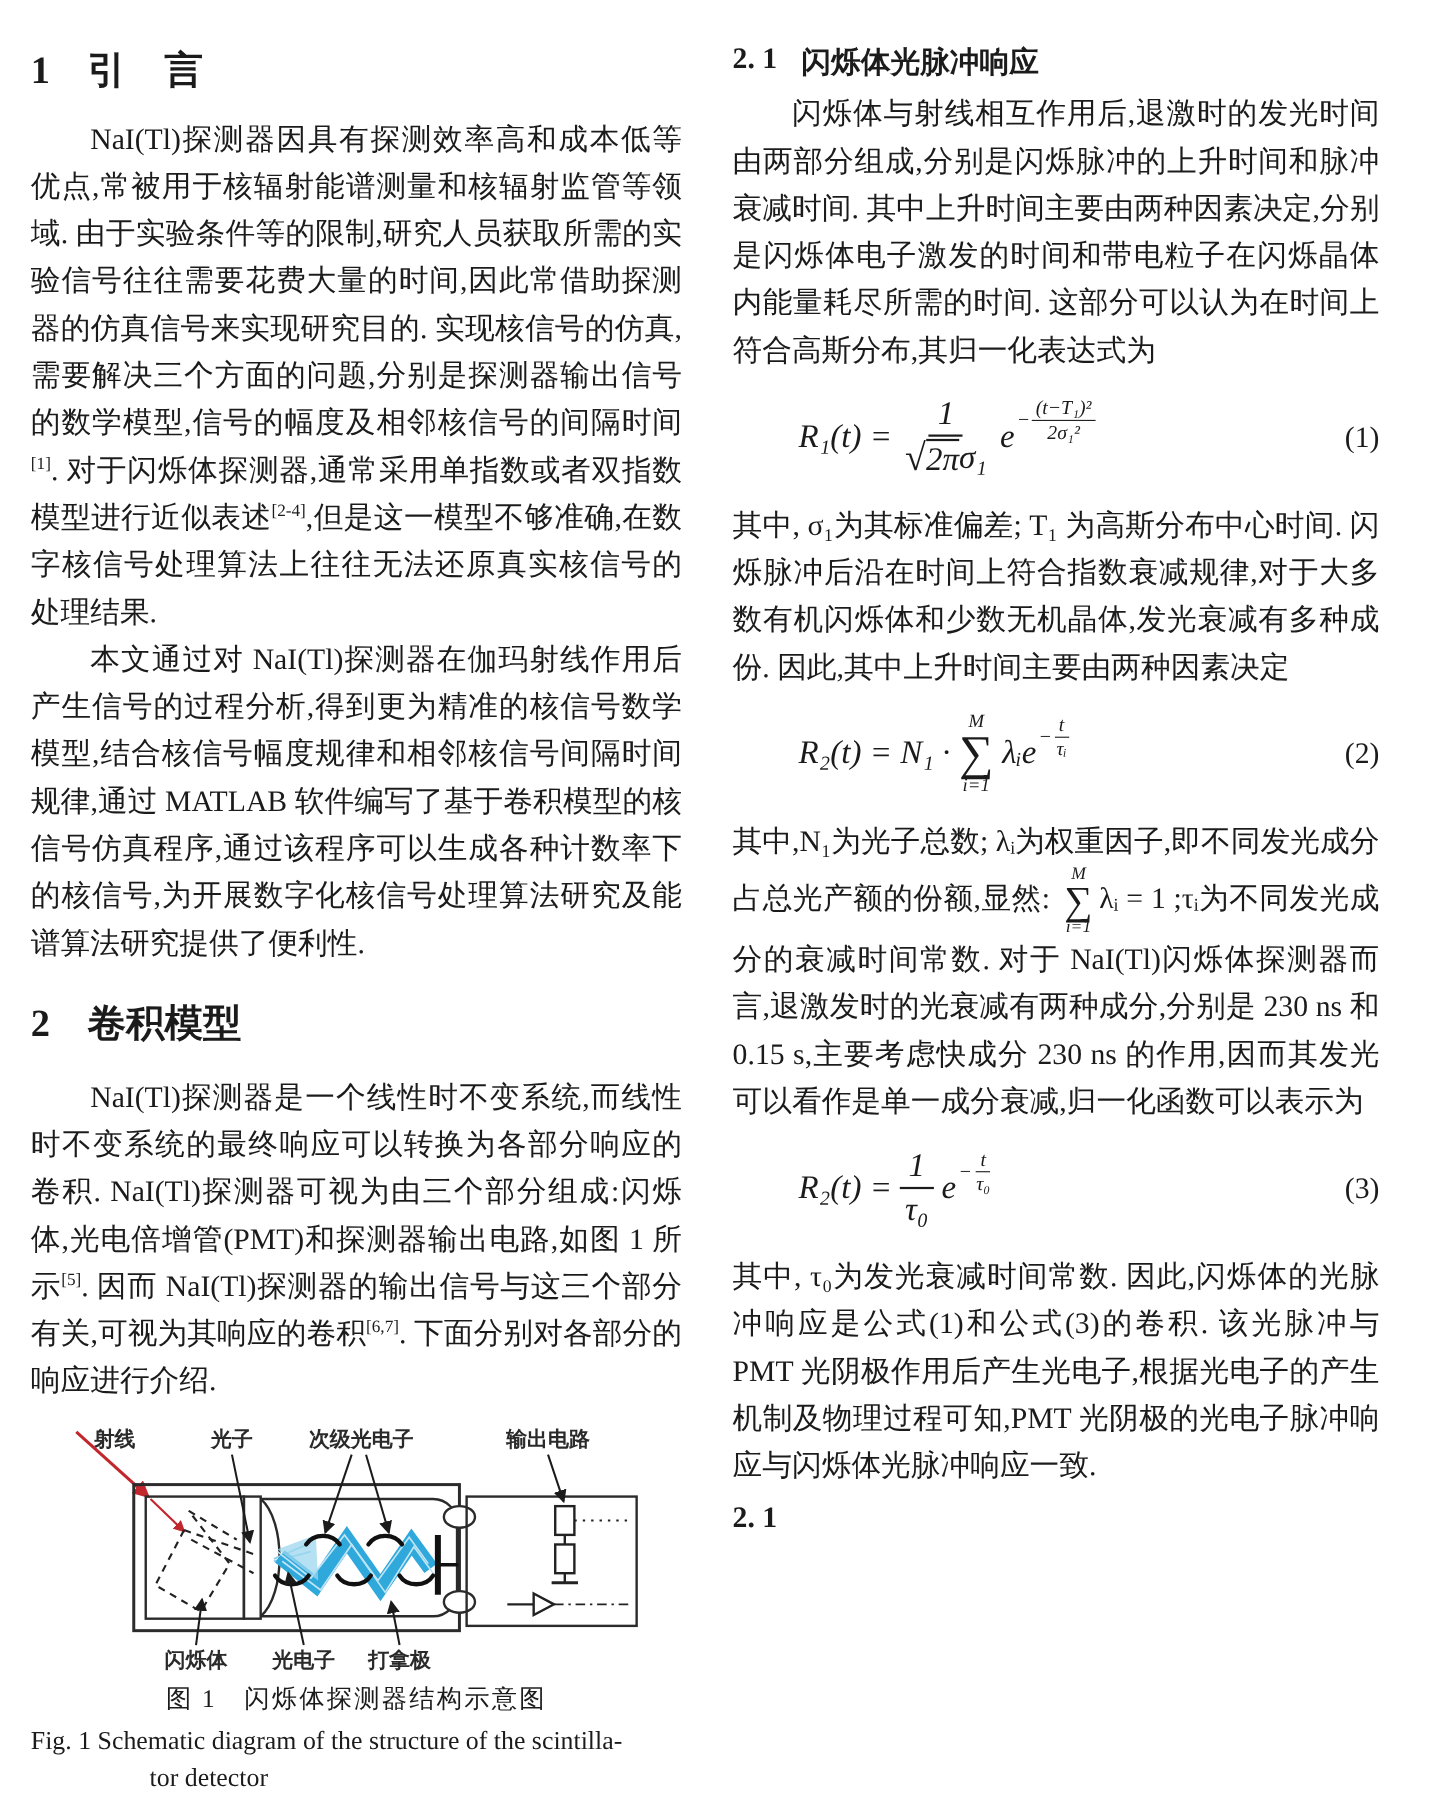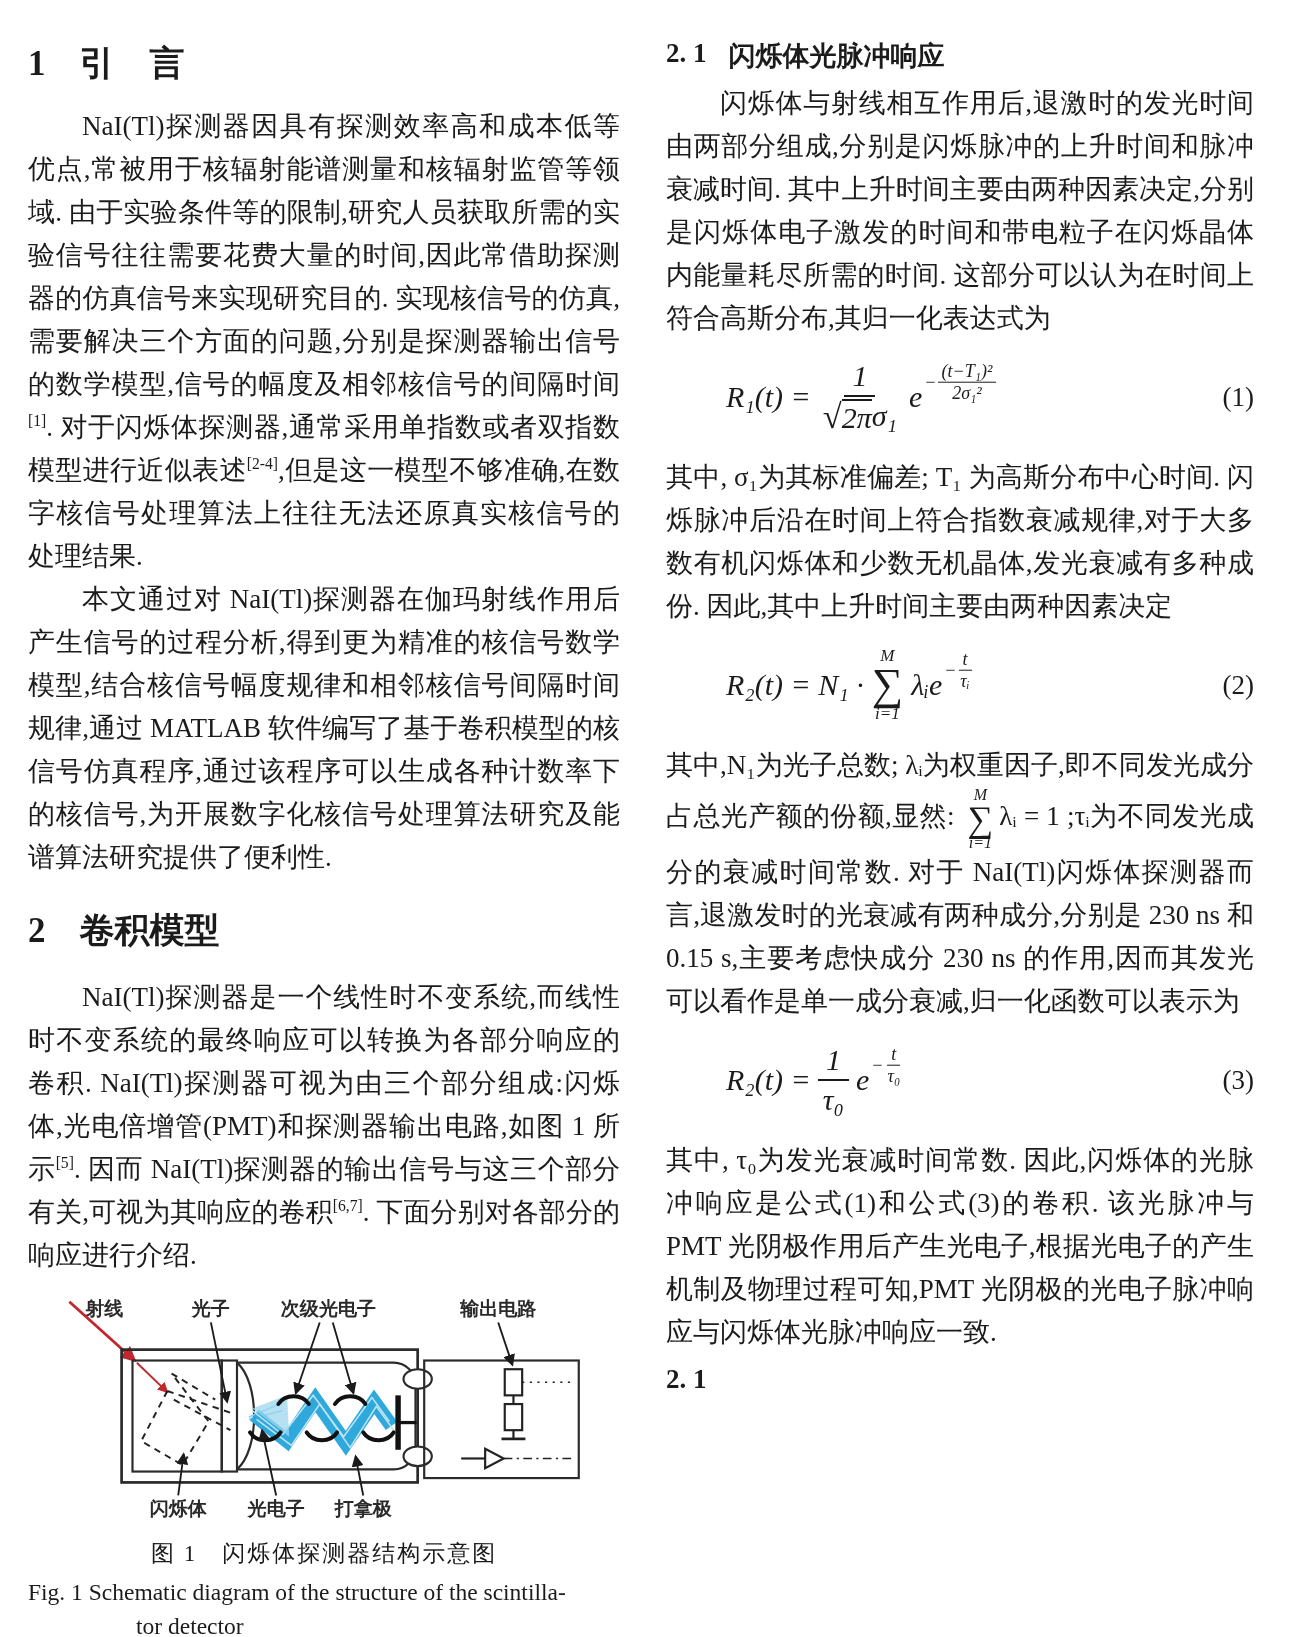--- a/index.html
+++ b/index.html
@@ -43,21 +43,21 @@
     margin-left:2px;}
   .exp .frac{margin:0 1px;line-height:1.05;align-items:center;}
   .exp .frac .num{border-bottom:1.5px solid #1b1b1b;padding:0 4px 1px 4px;}
   .exp .frac .den{padding:1px 3px 0 3px;}
   .bigsum{display:inline-flex;flex-direction:column;align-items:center;line-height:1;margin:0 8px;}
   .bigsum .lim{font-size:17px;font-style:italic;line-height:1.05;}
   .bigsum .sig{font-size:44px;line-height:0.9;font-style:normal;}
 
   
   .figure-wrap{margin-top:18px;}
-  .fig-caption-zh{text-align:center;font-size:23px;margin-top:10px;letter-spacing:2px;}
+  .fig-caption-zh{text-align:center;font-size:23px;letter-spacing:2px;}
   .fig-caption-en{font-size:23.5px;line-height:34px;margin-top:6px;}
   .fig-caption-en .l2{padding-left:108px;}
   svg .lbl{font-family:"Liberation Sans","DejaVu Sans",sans-serif;font-weight:bold;font-size:17.5px;fill:#2a2a2a;}
 </style>
 </head>
 <body>
 
 <div class="page">
 
   <div class="col left">

